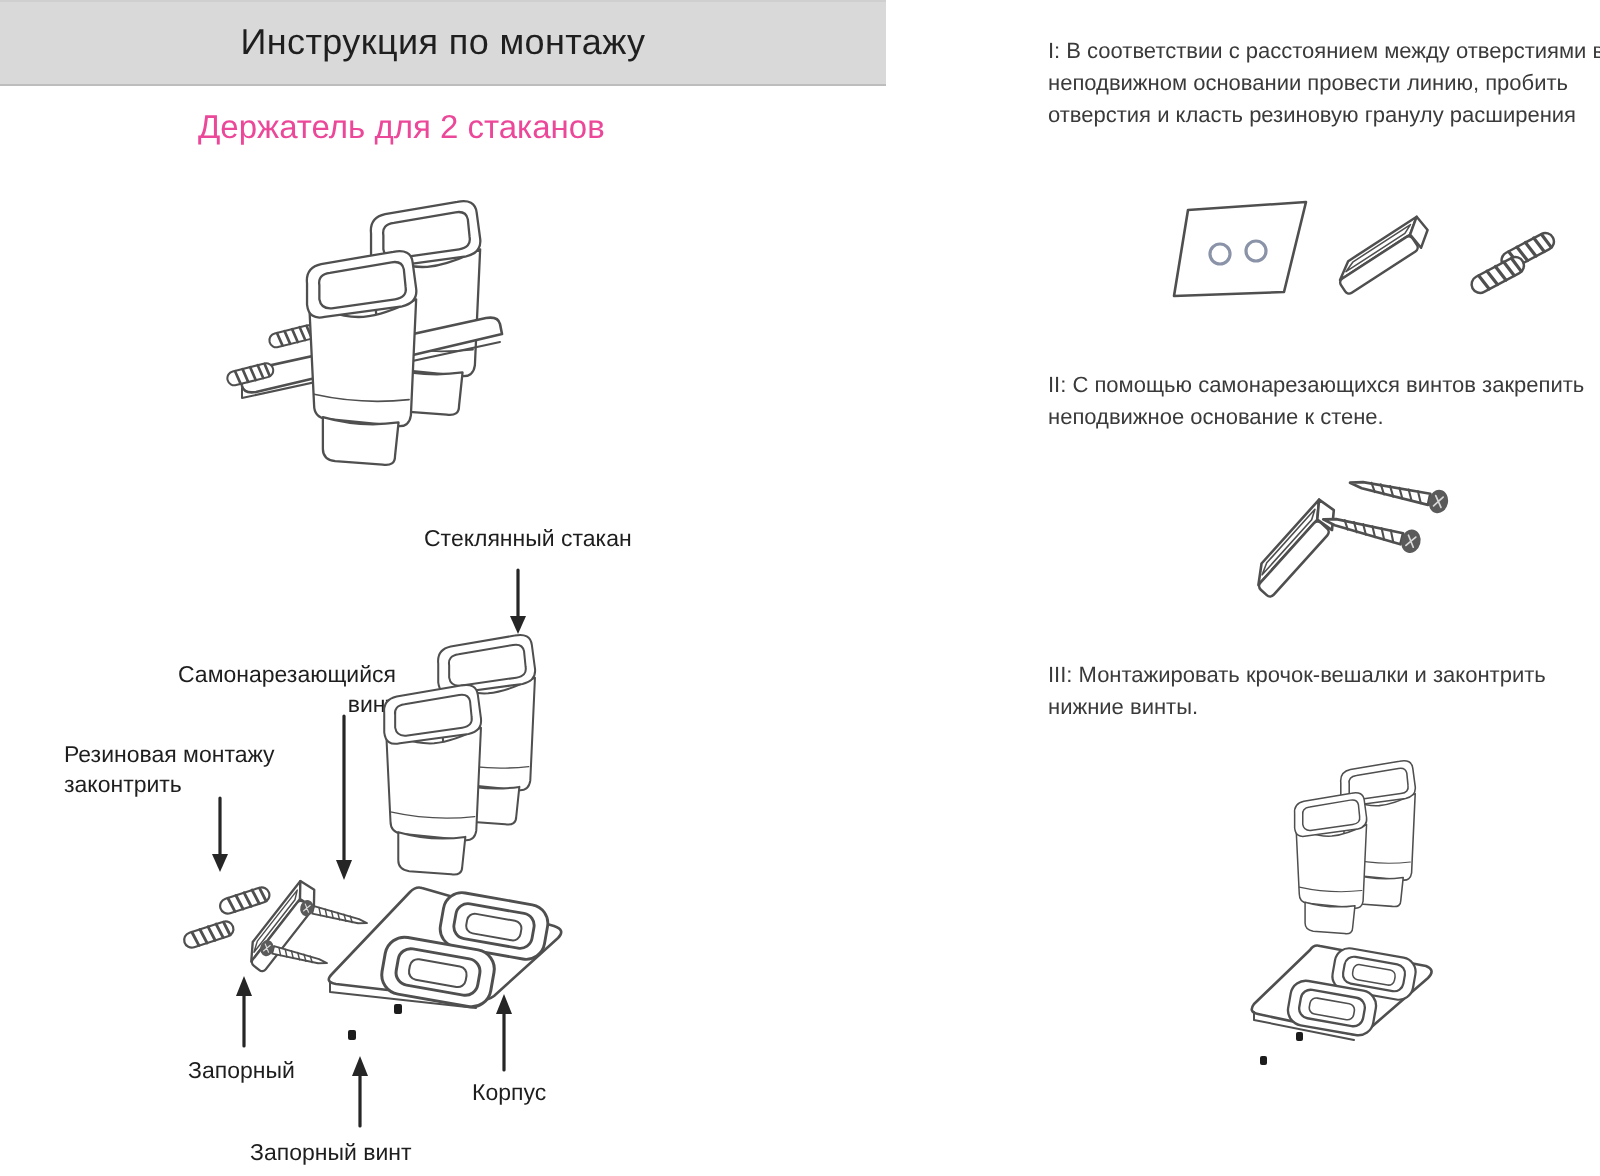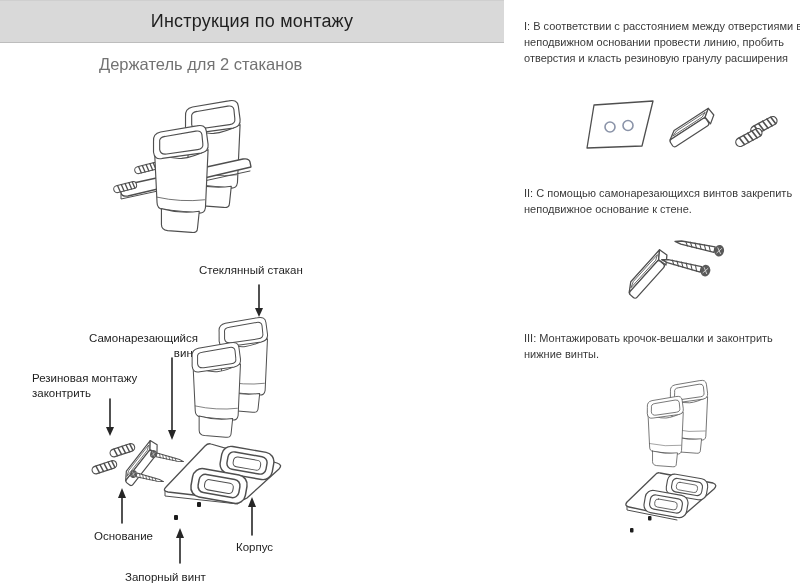--- a/index.html
+++ b/index.html
@@ -2,32 +2,32 @@
 <html><head>
 <meta charset="utf-8">
 <style>
   html,body{margin:0;padding:0;}
   body{
     width:800px;height:588px;position:relative;background:#ffffff;
     font-family:"Liberation Sans", sans-serif;color:#303030;overflow:hidden;
   }
   .abs{position:absolute;}
   .header-bar{
-    left:0;top:0;width:504px;height:41px;background:#d9d9d9;
+    left:0;top:0;width:443px;height:41px;background:#d9d9d9;
     border-top:1px solid #cfcfcf;border-bottom:1px solid #bdbdbd;
     display:flex;align-items:center;justify-content:center;
   }
   .header-title{font-size:18px;color:#1f1f1f;letter-spacing:0.2px;}
-  .product-title{left:99px;top:55px;font-size:16.5px;color:#737373;}
+  .product-title{left:99px;top:55px;font-size:16.5px;color:#ec4899;}
   .step-text{width:282px;font-size:11px;line-height:16px;color:#3a3a3a;}
   .step-1{left:524px;top:18px;}
   .step-2{left:524px;top:185px;}
   .step-3{left:524px;top:330px;}
   .dlabel{font-size:11.5px;color:#1e1e1e;line-height:14.5px;}
-  .lbl-glass{left:199px;top:263px;}
+  .lbl-glass{left:212px;top:263px;}
   .lbl-screw{left:86px;top:331px;width:112px;text-align:right;}
   .lbl-plug{left:32px;top:371px;}
   .lbl-base{left:94px;top:529px;}
   .lbl-lock{left:125px;top:570px;}
   .lbl-body{left:236px;top:540px;text-align:right;}
   svg.art{left:0;top:0;pointer-events:none;}
 </style>
 </head>
 <body>
 
@@ -61,21 +61,21 @@
   <div>Самонарезающийся</div>
   <div>винт</div>
 </div>
 
 <div class="abs dlabel lbl-plug">
   <div>Резиновая монтажу</div>
   <div>законтрить</div>
 </div>
 
 <div class="abs dlabel lbl-base">
-  <div>Основание</div>
+  <div>Запорный</div>
 </div>
 
 <div class="abs dlabel lbl-lock">
   <div>Запорный винт</div>
 </div>
 
 <div class="abs dlabel lbl-body">
   <div>Корпус</div>
 </div>
 

